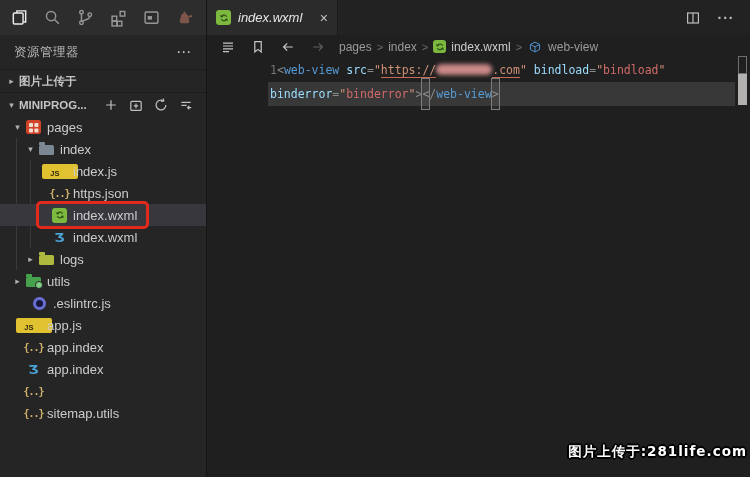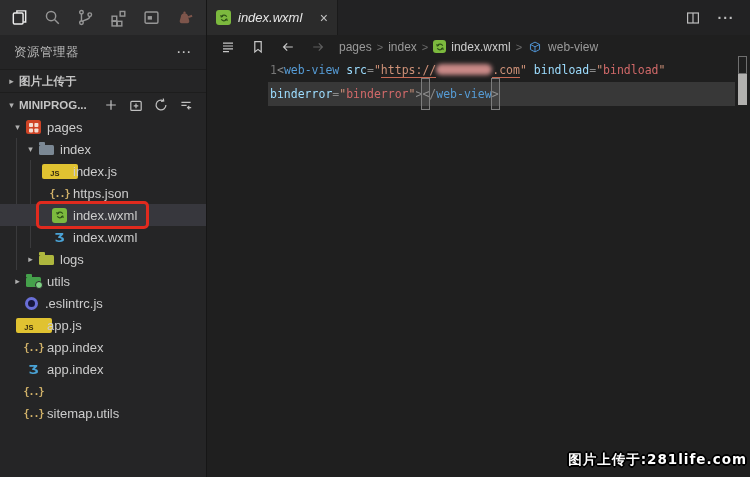--- a/index.html
+++ b/index.html
@@ -112,21 +112,21 @@
   .tk-punc-box { color:#8a8a8a; display:inline-block; }
   .tk-punc-box::after { content:""; position:absolute; left:-1px; right:-1px; top:-4px; bottom:-4px;
                         border:1px solid #7d7d7d; background:rgba(255,255,255,0.05); }
   .tk-redwrap { display:inline-block; border-bottom:1px solid #c56a55; vertical-align:baseline; }
   .tk-redact { display:inline-block; width:56px; height:11px; border-radius:6px;
                background:#c98987; filter:blur(2px); vertical-align:-1px; }
 
   .sb-ghost { position:absolute; right:3px; top:56px; width:9px; height:18px; border:1px solid #6f6f6f; }
   .sb-thumb { position:absolute; right:3px; top:74px; width:9px; height:31px; background:#b2b1af; cursor:pointer; }
 
-  .watermark { position:absolute; right:3px; bottom:8px; font-size:13.5px; font-weight:bold; color:#ffffff;
+  .watermark { position:absolute; right:3px; bottom:16px; font-size:13.5px; font-weight:bold; color:#ffffff;
                letter-spacing:1px; font-family:"DejaVu Sans",sans-serif; z-index:9;
                text-shadow:-1px -1px 0 #000, 1px -1px 0 #000, -1px 1px 0 #000, 1px 1px 0 #000,
                            0 -2px 0 #000, 0 2px 0 #000, -2px 0 0 #000, 2px 0 0 #000; }
 </style>
 </head>
 <body>
 
 <div class="app">
 
   <div class="sidebar">
@@ -273,21 +273,21 @@
           </span>
           <span class="tlabel">logs</span>
         </div>
         <div class="trow" style="padding-left: 10px;">
           <span class="chev">▸</span>
           <span class="fi-wrap">
             <span class="fldr fi-folder-utils"></span>
           </span>
           <span class="tlabel">utils</span>
         </div>
-        <div class="trow" style="padding-left: 8px;">
+        <div class="trow" style="padding-left: 16px;">
           <span class="chev"></span>
           <span class="fi-wrap">
             <span class="fi-eslint"></span>
           </span>
           <span class="tlabel">.eslintrc.js</span>
         </div>
         <div class="trow" style="padding-left: 10px;">
           <span class="chev"></span>
           <span class="fi-wrap">
             <span class="fi-js">JS</span>

